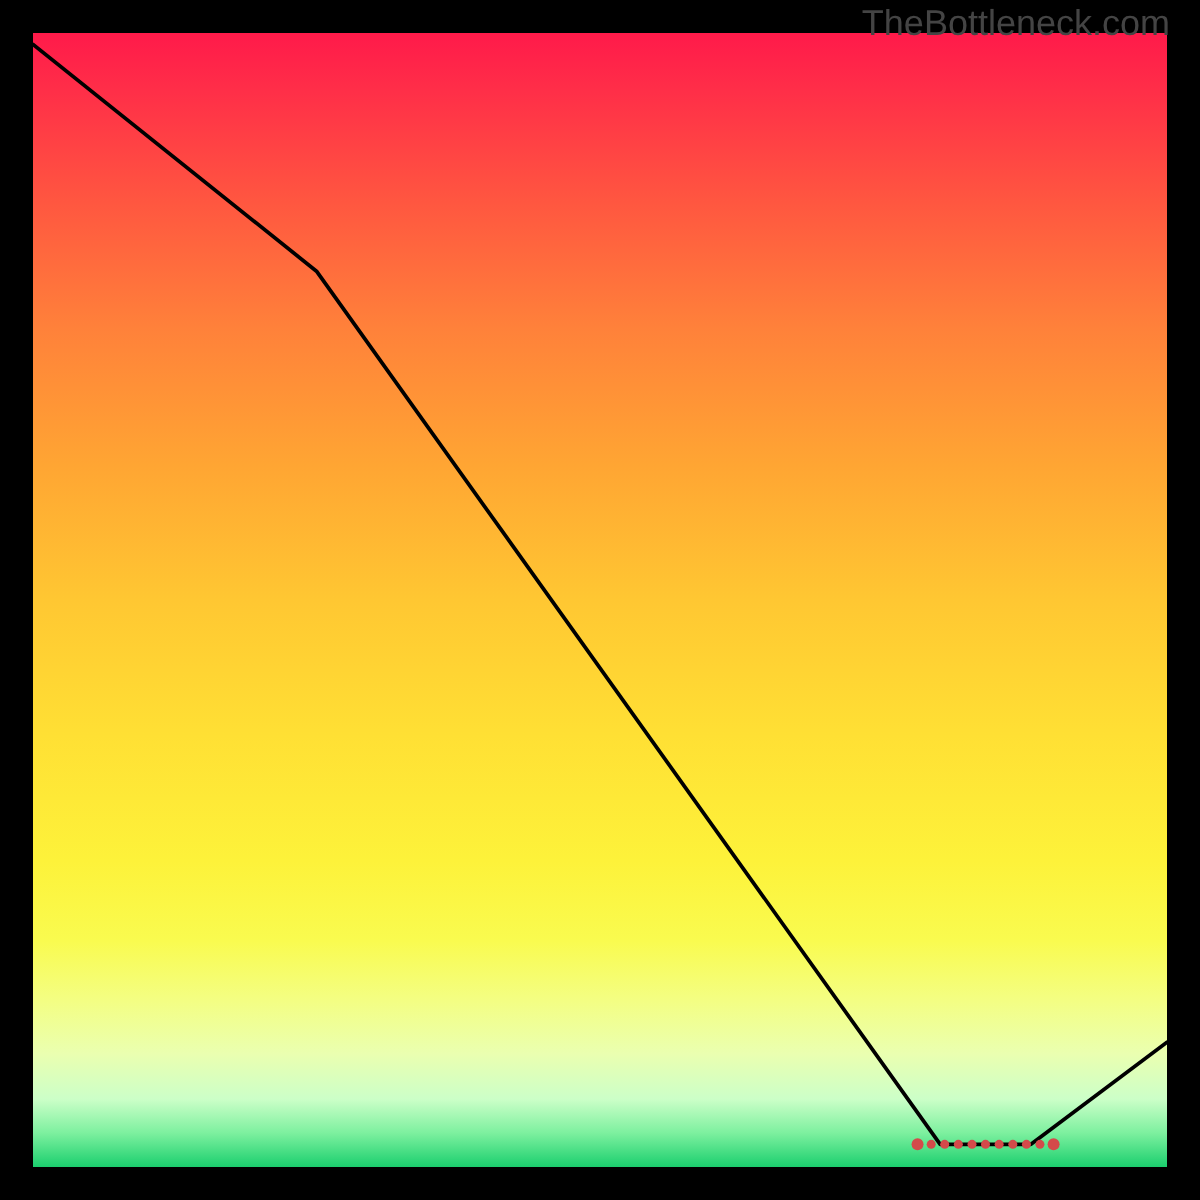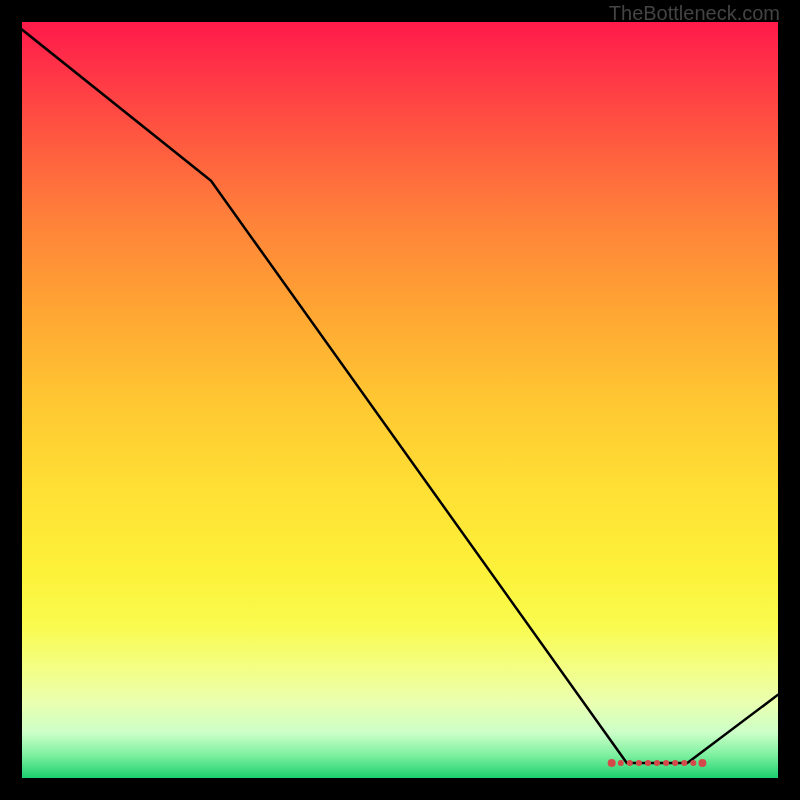--- a/index.html
+++ b/index.html
@@ -10,21 +10,21 @@
     background: #000;
     font-family: Arial, sans-serif;
     position: relative;
     overflow: hidden;
   }
   .attribution {
     position: absolute;
     top: 2px;
     right: 20px;
     color: #444;
-    font-size: 20px;
+    font-size: 24px;
     font-weight: normal;
     z-index: 10;
   }
   .plot-area {
     position: absolute;
     left: 22px;
     top: 22px;
     width: 756px;
     height: 756px;
     background: linear-gradient(

